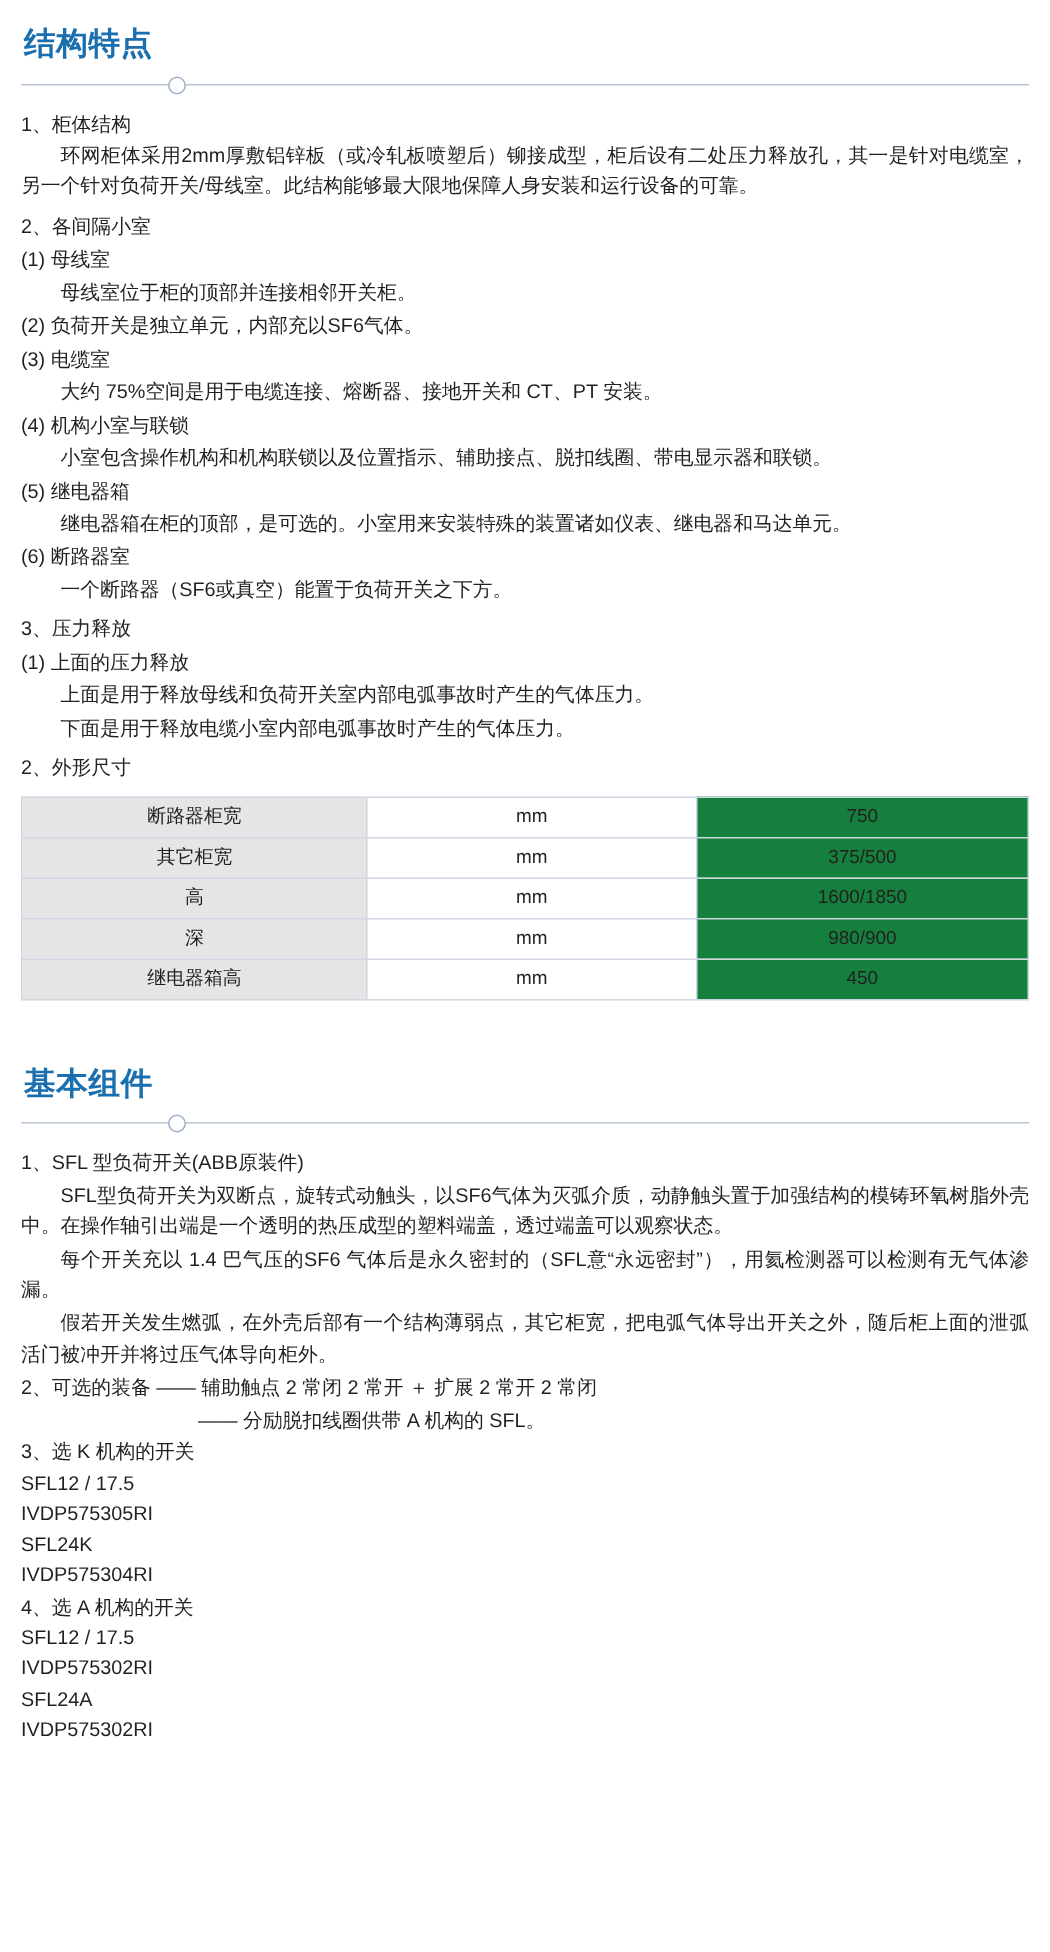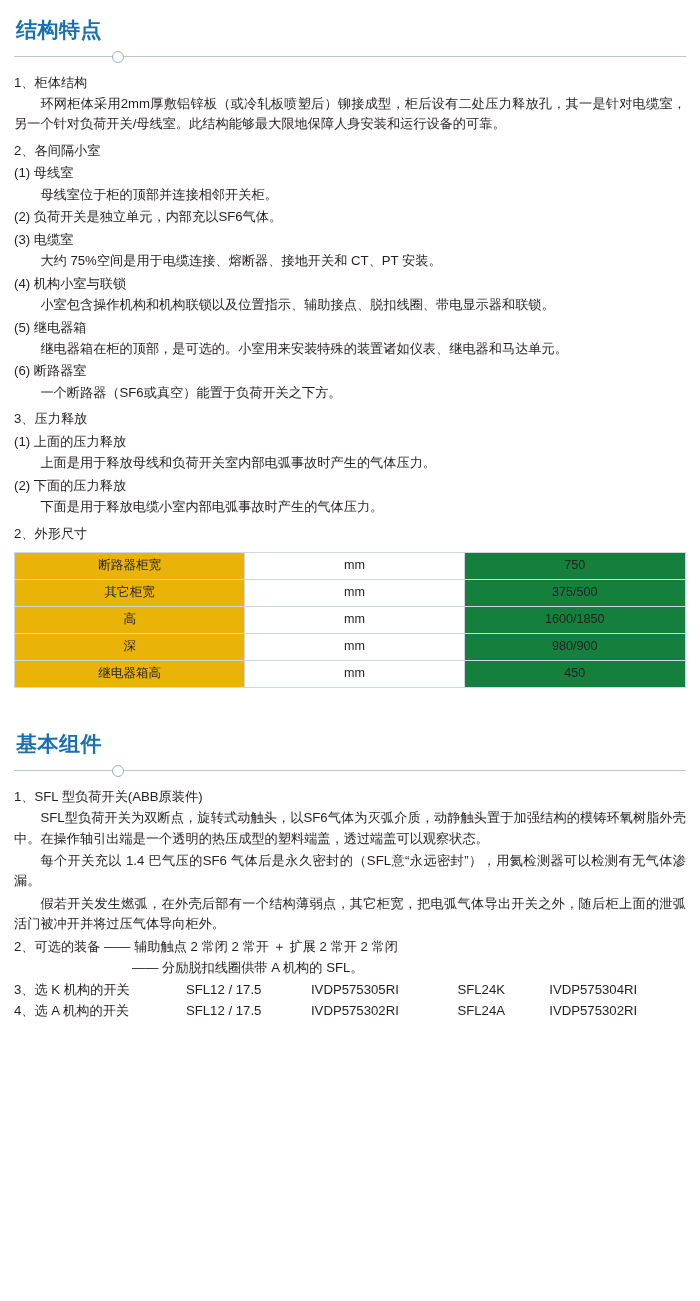--- a/index.html
+++ b/index.html
@@ -81,38 +81,39 @@
   }
   table.dims td {
     border: 1px solid #cfd8e2;
     height: 26px;
     text-align: center;
     color: #231f20;
     padding: 0 4px;
   }
   table.dims td.c0 {
     width: 232px;
-    background: #eab308;
+    background: #e5e5e5;
   }
   table.dims td.c1 {
     width: 220px;
     background: #ffffff;
   }
   table.dims td.c2 {
     width: 220px;
     background: #15803d;
   }
 
   .gap-big { height: 36px; }
 
   
   .sw-row {
     display: flex;
     margin: 0 0 1px 0;
     white-space: nowrap;
+    flex-direction: column;
   }
   .sw-label { width: 176px; }
   .sw-c1 { width: 128px; }
   .sw-c2 { width: 150px; }
   .sw-c3 { width: 94px; }
   .sw-c4 { width: 140px; }
 
   .dash-row {
     margin: 0 0 1px 0;
   }
@@ -154,21 +155,20 @@
     <p class="indent-block">继电器箱在柜的顶部，是可选的。小室用来安装特殊的装置诸如仪表、继电器和马达单元。</p>
 
     <p class="lvl2">(6) 断路器室</p>
     <p class="indent-block">一个断路器（SF6或真空）能置于负荷开关之下方。</p>
 
     <p class="lvl1">3、压力释放</p>
 
     <p class="lvl2">(1) 上面的压力释放</p>
     <p class="indent-block">上面是用于释放母线和负荷开关室内部电弧事故时产生的气体压力。</p>
 
-    <p class="lvl2">(2) 下面的压力释放</p>
     <p class="indent-block">下面是用于释放电缆小室内部电弧事故时产生的气体压力。</p>
 
     <p class="lvl1">2、外形尺寸</p>
   </div>
 
   <table class="dims">
     <tbody>
       <tr>
         <td class="c0">断路器柜宽</td>
         <td class="c1">mm</td>

